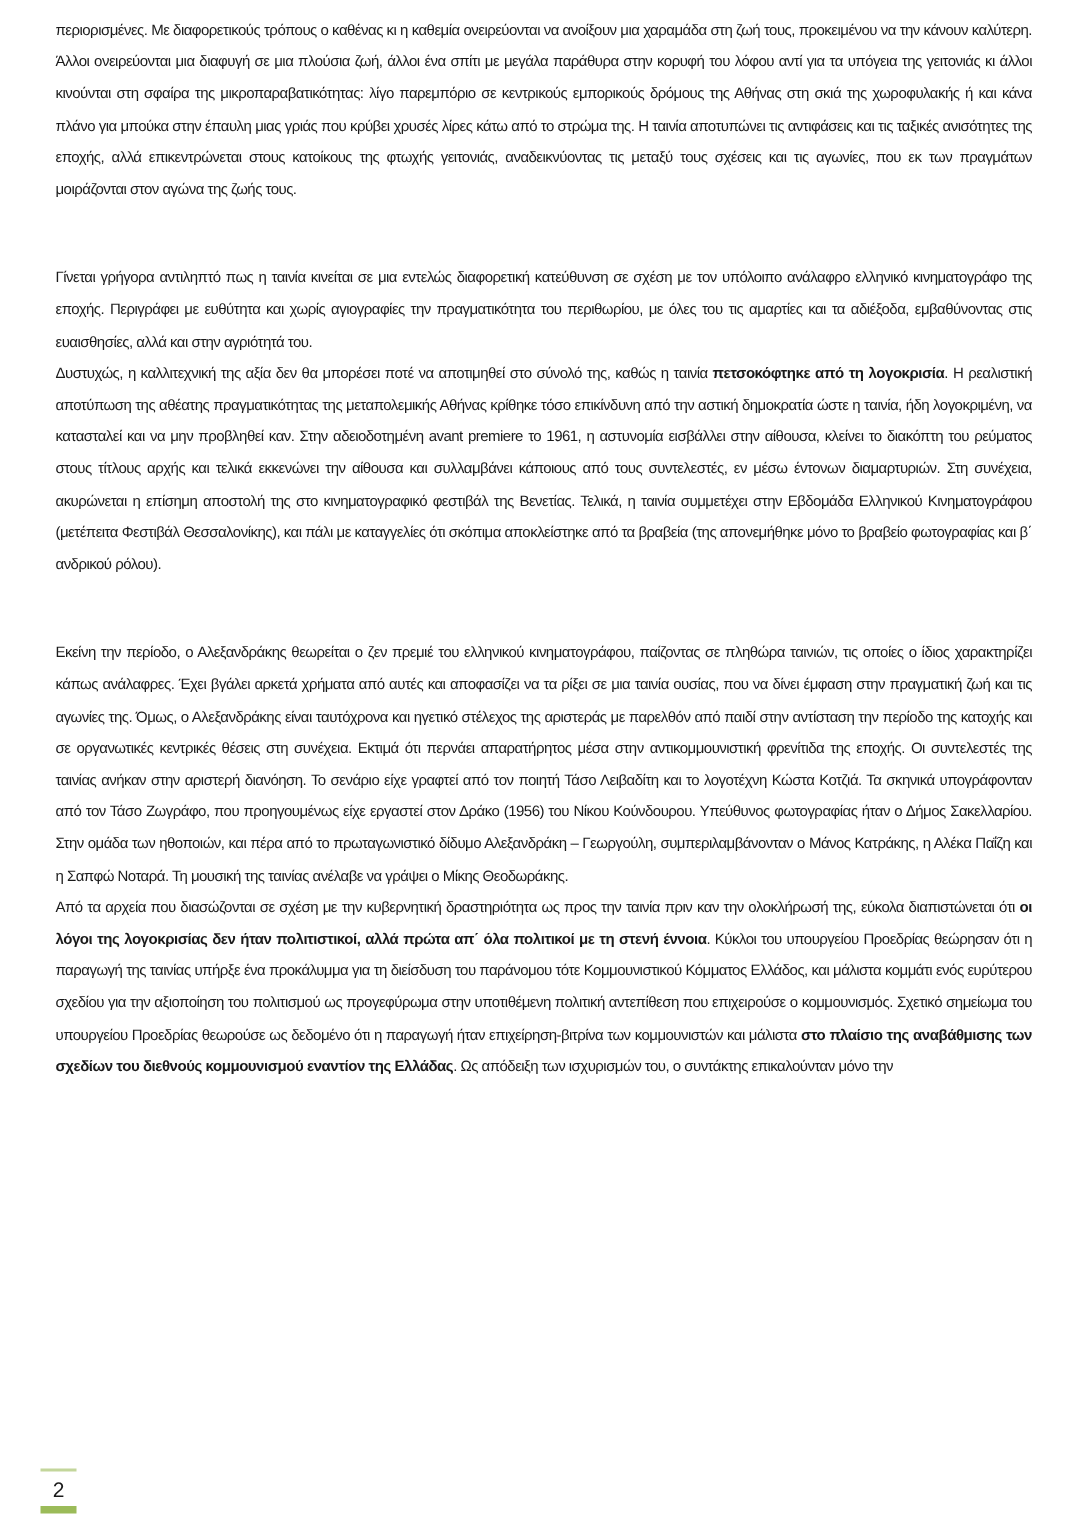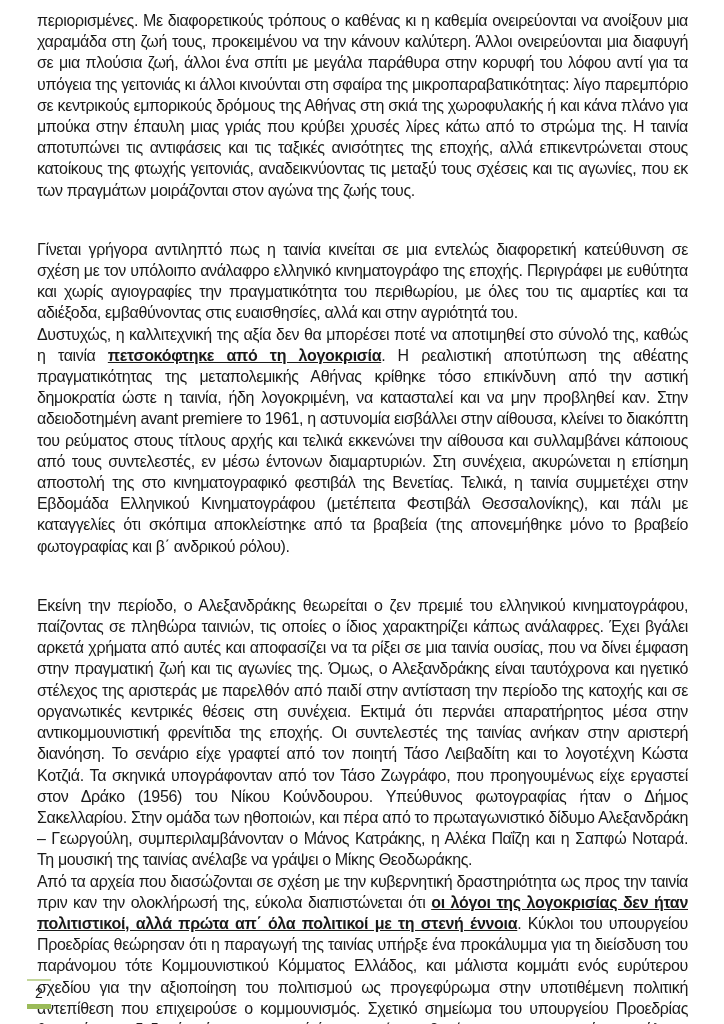--- a/index.html
+++ b/index.html
@@ -16,33 +16,32 @@
       color: #1a1a1a;
     }
     .page-body {
       position: absolute;
       left: 37px;
       top: 10px;
       width: 651px;
     }
     .para {
       margin: 0;
-      font-size: 16px;
+      font-size: 10px;
       line-height: 21.2px;
       text-align: justify;
       letter-spacing: -0.35px;
       word-spacing: 0px;
     }
     .para.gap-before {
       margin-top: 38px;
     }
     .para b {
       font-weight: bold;
       letter-spacing: -0.3px;
-      text-decoration: underline;
     }
     .page-number-block {
       position: absolute;
       left: 27px;
       top: 979px;
       width: 24px;
     }
     .pn-rule-top {
       height: 2px;
       background: #c3d69b;

